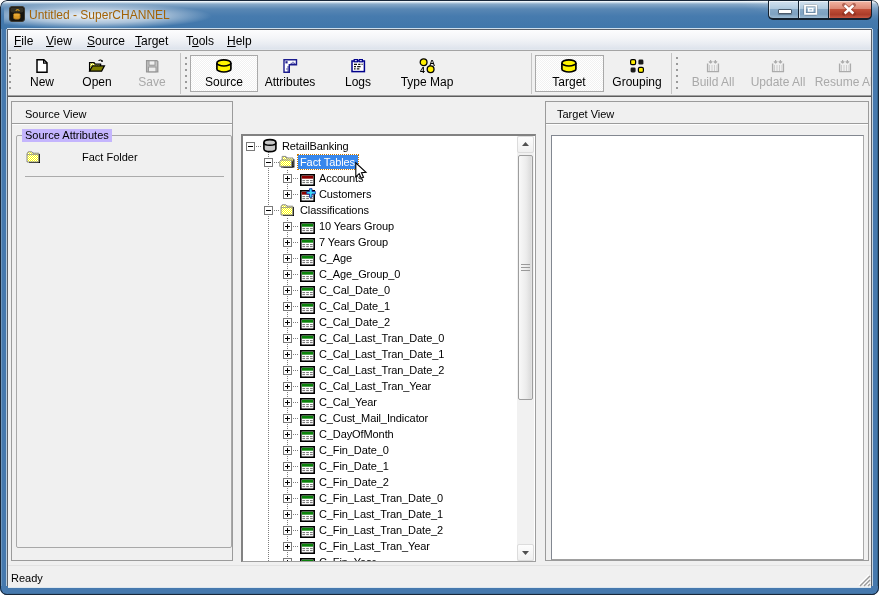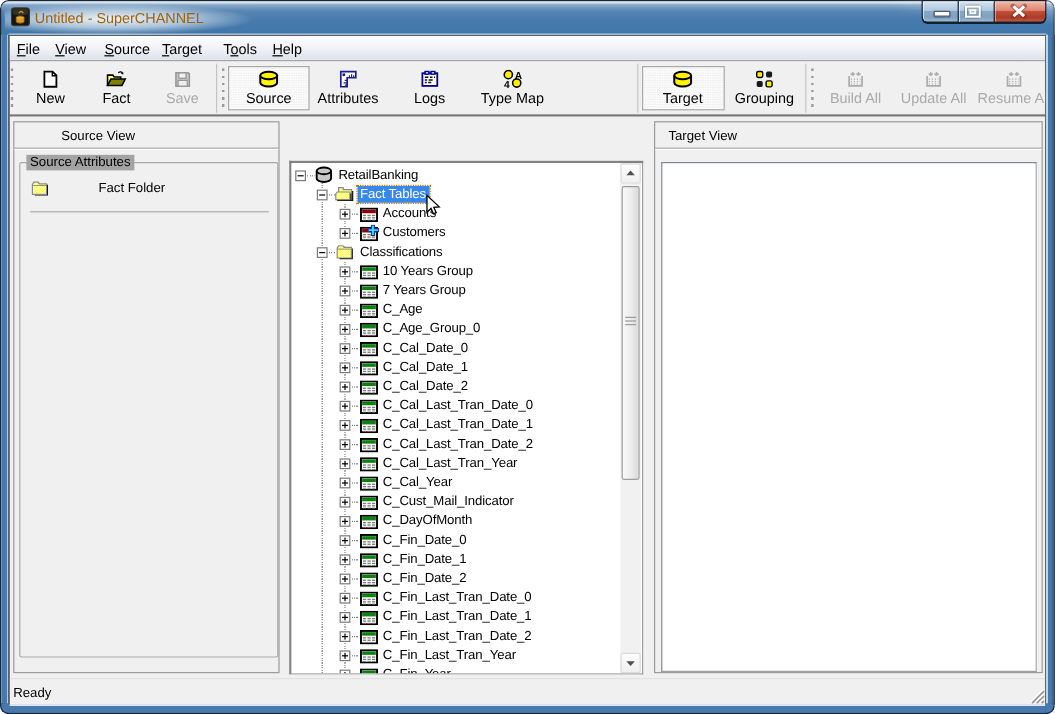--- a/index.html
+++ b/index.html
@@ -89,21 +89,21 @@
         </svg></div>
       <span class="tx">New</span>
     </div>
 <div class="tbtn" style="left:63px;width:68px;">
       <div class="ic"><svg width="18" height="16">
 <path d="M10.5 2.6 q2.6 -1.6 3.6 0.6" fill="none" stroke="#000" stroke-width="1.1"></path>
           <path d="M14.6 1.9 l0.3 2.2 -2.1 -0.6 z" fill="#000"></path>
 <path d="M1.6 13.2 V4.6 H6 L7.2 6.2 H12.6 V8" fill="url(#chk)" stroke="#000" stroke-width="1.3"></path>
 <path d="M1.6 13.2 L4.4 7.9 H16.4 L13.6 13.2 Z" fill="#808000" stroke="#000" stroke-width="1.3"></path>
         </svg></div>
-      <span class="tx">Fact</span>
+      <span class="tx">Open</span>
     </div>
 <div class="tbtn dis" style="left:118px;width:68px;">
       <div class="ic"><svg width="18" height="16">
           <path d="M3.6 2.6 H13.8 L14.8 3.6 V13.8 H3.6 Z" fill="#c6c6c6" stroke="#969696" stroke-width="1.3"></path>
           <rect x="6" y="2.8" width="6" height="4.4" fill="#f0f0f0" stroke="#969696"></rect>
           <rect x="5.4" y="9" width="7.6" height="4.8" fill="#ededed" stroke="#969696"></rect>
         </svg></div>
       <span class="tx">Save</span>
     </div>
 <div class="tbtn" style="left:190px;width:68px;">
@@ -174,25 +174,25 @@
 <div class="tbtn dis" style="left:805px;width:80px;">
       <div class="ic"><svg width="18" height="16" stroke="#ababab" fill="none">
 <path d="M3.6 5.4 V13.6 H14.4 V5.4" stroke-width="1.4"></path>
 <path d="M6.6 2 v3 M6.6 5 l-1.7 -1.7 M6.6 5 l1.7 -1.7 M11.4 2 v3 M11.4 5 l-1.7 -1.7 M11.4 5 l1.7 -1.7" stroke-width="1.2"></path>
 <path d="M5 8 h8 M5 10 h8 M5 12 h8" stroke-width="1" stroke-dasharray="1 1.5"></path>
         </svg></div>
       <span class="tx">Resume All</span>
     </div>
 
 <div class="abs" style="left:11px;top:101px;width:222px;height:460px;border:1px solid #9b9b9b;box-sizing:border-box;background:#f0f0f0;"></div>
-<div class="abs lbl" style="left:25px;top:106px;margin-left:26px;">Source View</div>
+<div class="abs lbl" style="left:25px;top:106px;">Source View</div>
 <div class="hline" style="left:12px;top:123px;width:220px;background:#9b9b9b;"></div>
 <div class="hline" style="left:12px;top:124px;width:220px;background:#fdfdfd;"></div>
 <div class="abs" style="left:16px;top:135px;width:216px;height:413px;border:1px solid #a8a8a8;border-radius:2px;box-sizing:border-box;"></div>
-<div class="abs lbl" style="left:22px;top:129px;background:#a3a3a3;padding:0 3px;line-height:13px;">Source Attributes</div>
+<div class="abs lbl" style="left:22px;top:129px;background:#c4b5fd;padding:0 3px;line-height:13px;">Source Attributes</div>
 <div class="hline" style="left:25px;top:176px;width:199px;background:#ababab;"></div>
 <div class="abs lbl" style="left:46px;top:149px;margin-left:36px;">Fact Folder</div>
 
 <div class="abs" style="left:545px;top:101px;width:324px;height:460px;border:1px solid #9b9b9b;box-sizing:border-box;background:#f0f0f0;"></div>
 <div class="abs lbl" style="left:557px;top:106px;">Target View</div>
 <div class="hline" style="left:546px;top:123px;width:322px;background:#9b9b9b;"></div>
 <div class="hline" style="left:546px;top:124px;width:322px;background:#fdfdfd;"></div>
 <div class="abs" style="left:551px;top:135px;width:313px;height:425px;background:#fff;border:1px solid #828790;border-right-color:#a9a9a9;border-bottom-color:#a0a0a0;box-sizing:border-box;"></div>
 
 <div class="abs" style="left:241px;top:134px;width:295px;height:428px;background:#fff;border:1px solid #9e9e9e;border-top:2px solid #828282;border-left:2px solid #828282;box-sizing:border-box;"></div>

